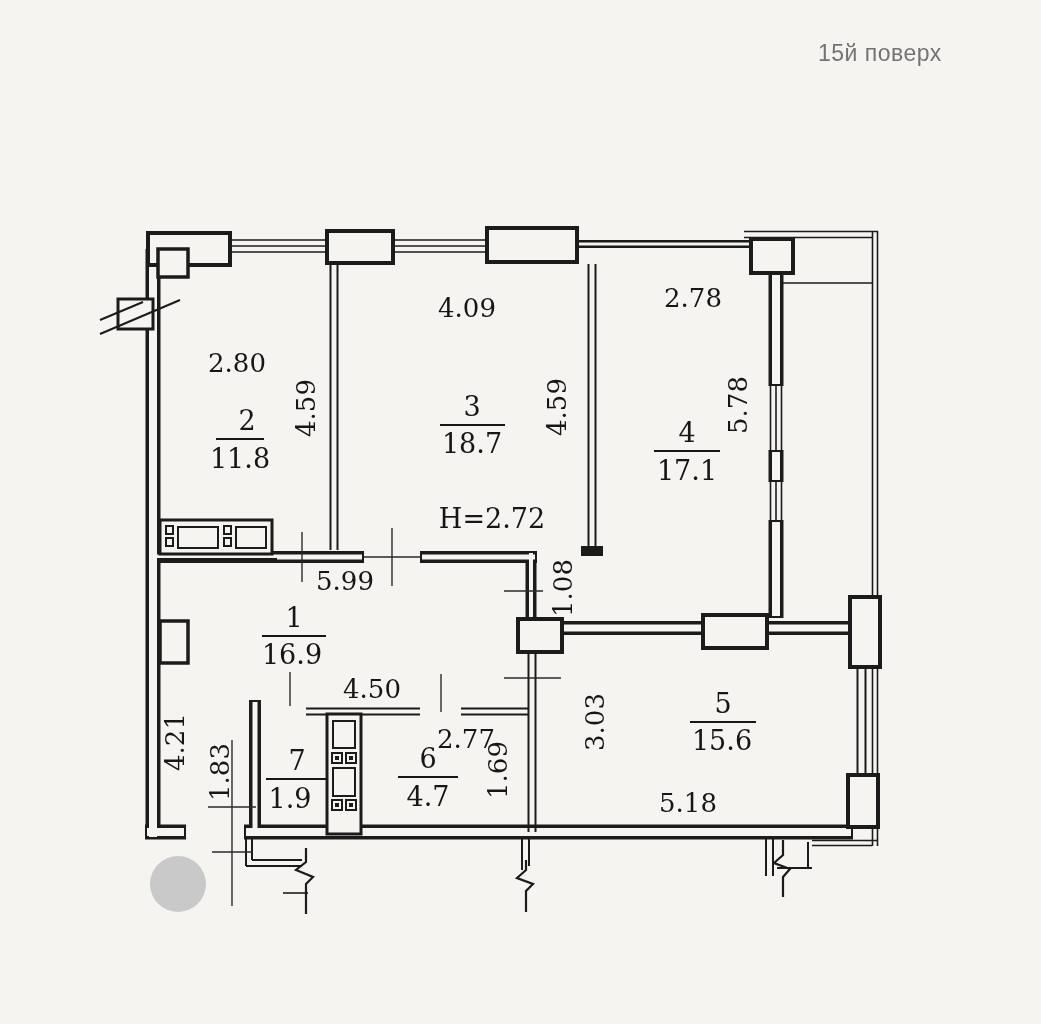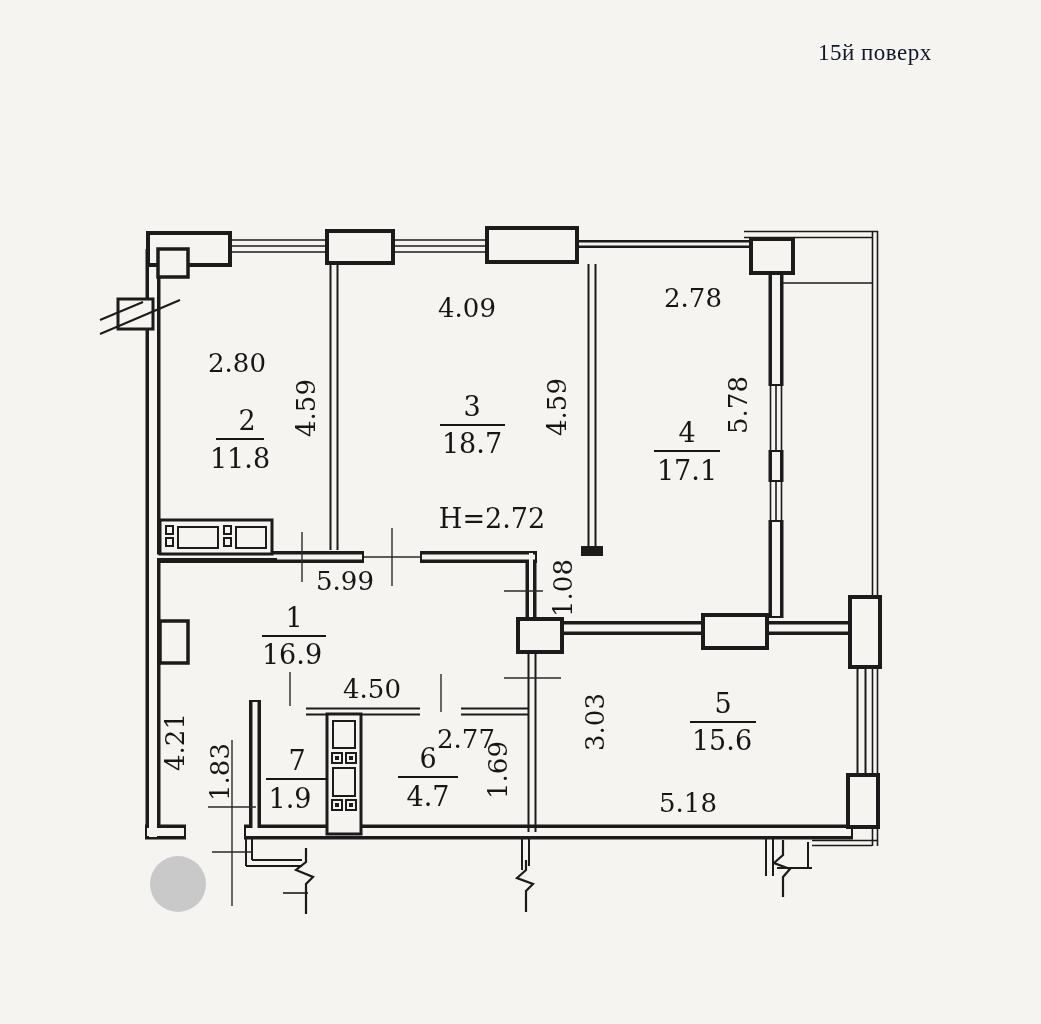--- a/index.html
+++ b/index.html
@@ -3,22 +3,22 @@
 <meta charset="utf-8">
 <style>
   :root{
     --paper:#f6f4f1;
     --ink:#1b1b1b;
     --mark:#c9c9c9;
   }
   html,body{margin:0;padding:0;background:#eceae7;}
   .stage{position:relative;width:1041px;height:1024px;background:var(--paper);overflow:hidden;
          font-family:"DejaVu Serif", serif;}
-  .floor-title{position:absolute;left:818px;top:40px;font-family:Liberation Serif, serif;
-         font-size:23px;color:#0f172a;letter-spacing:.5px;}
+  .floor-title{position:absolute;left:818px;top:40px;font-family:Liberation Sans, sans-serif;
+         font-size:23px;color:#737373;letter-spacing:.5px;}
   svg{position:absolute;left:0;top:0;}
   
   .b15{stroke:var(--ink);stroke-width:15;fill:none;stroke-linecap:butt;}
   .w8 {stroke:var(--paper);stroke-width:8;fill:none;stroke-linecap:butt;}
   .b14{stroke:var(--ink);stroke-width:14;fill:none;}
   .w7 {stroke:var(--paper);stroke-width:7;fill:none;}
   .b12{stroke:var(--ink);stroke-width:12;fill:none;}
   .w5 {stroke:var(--paper);stroke-width:5;fill:none;}
   .b11{stroke:var(--ink);stroke-width:11;fill:none;}
   .w4 {stroke:var(--paper);stroke-width:4;fill:none;}

